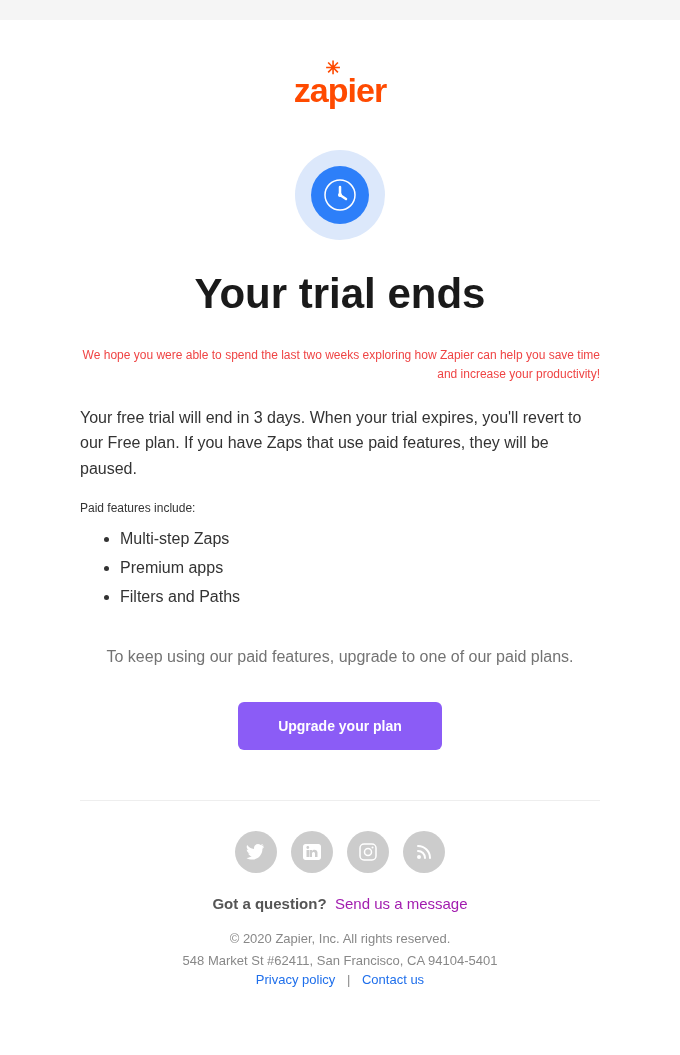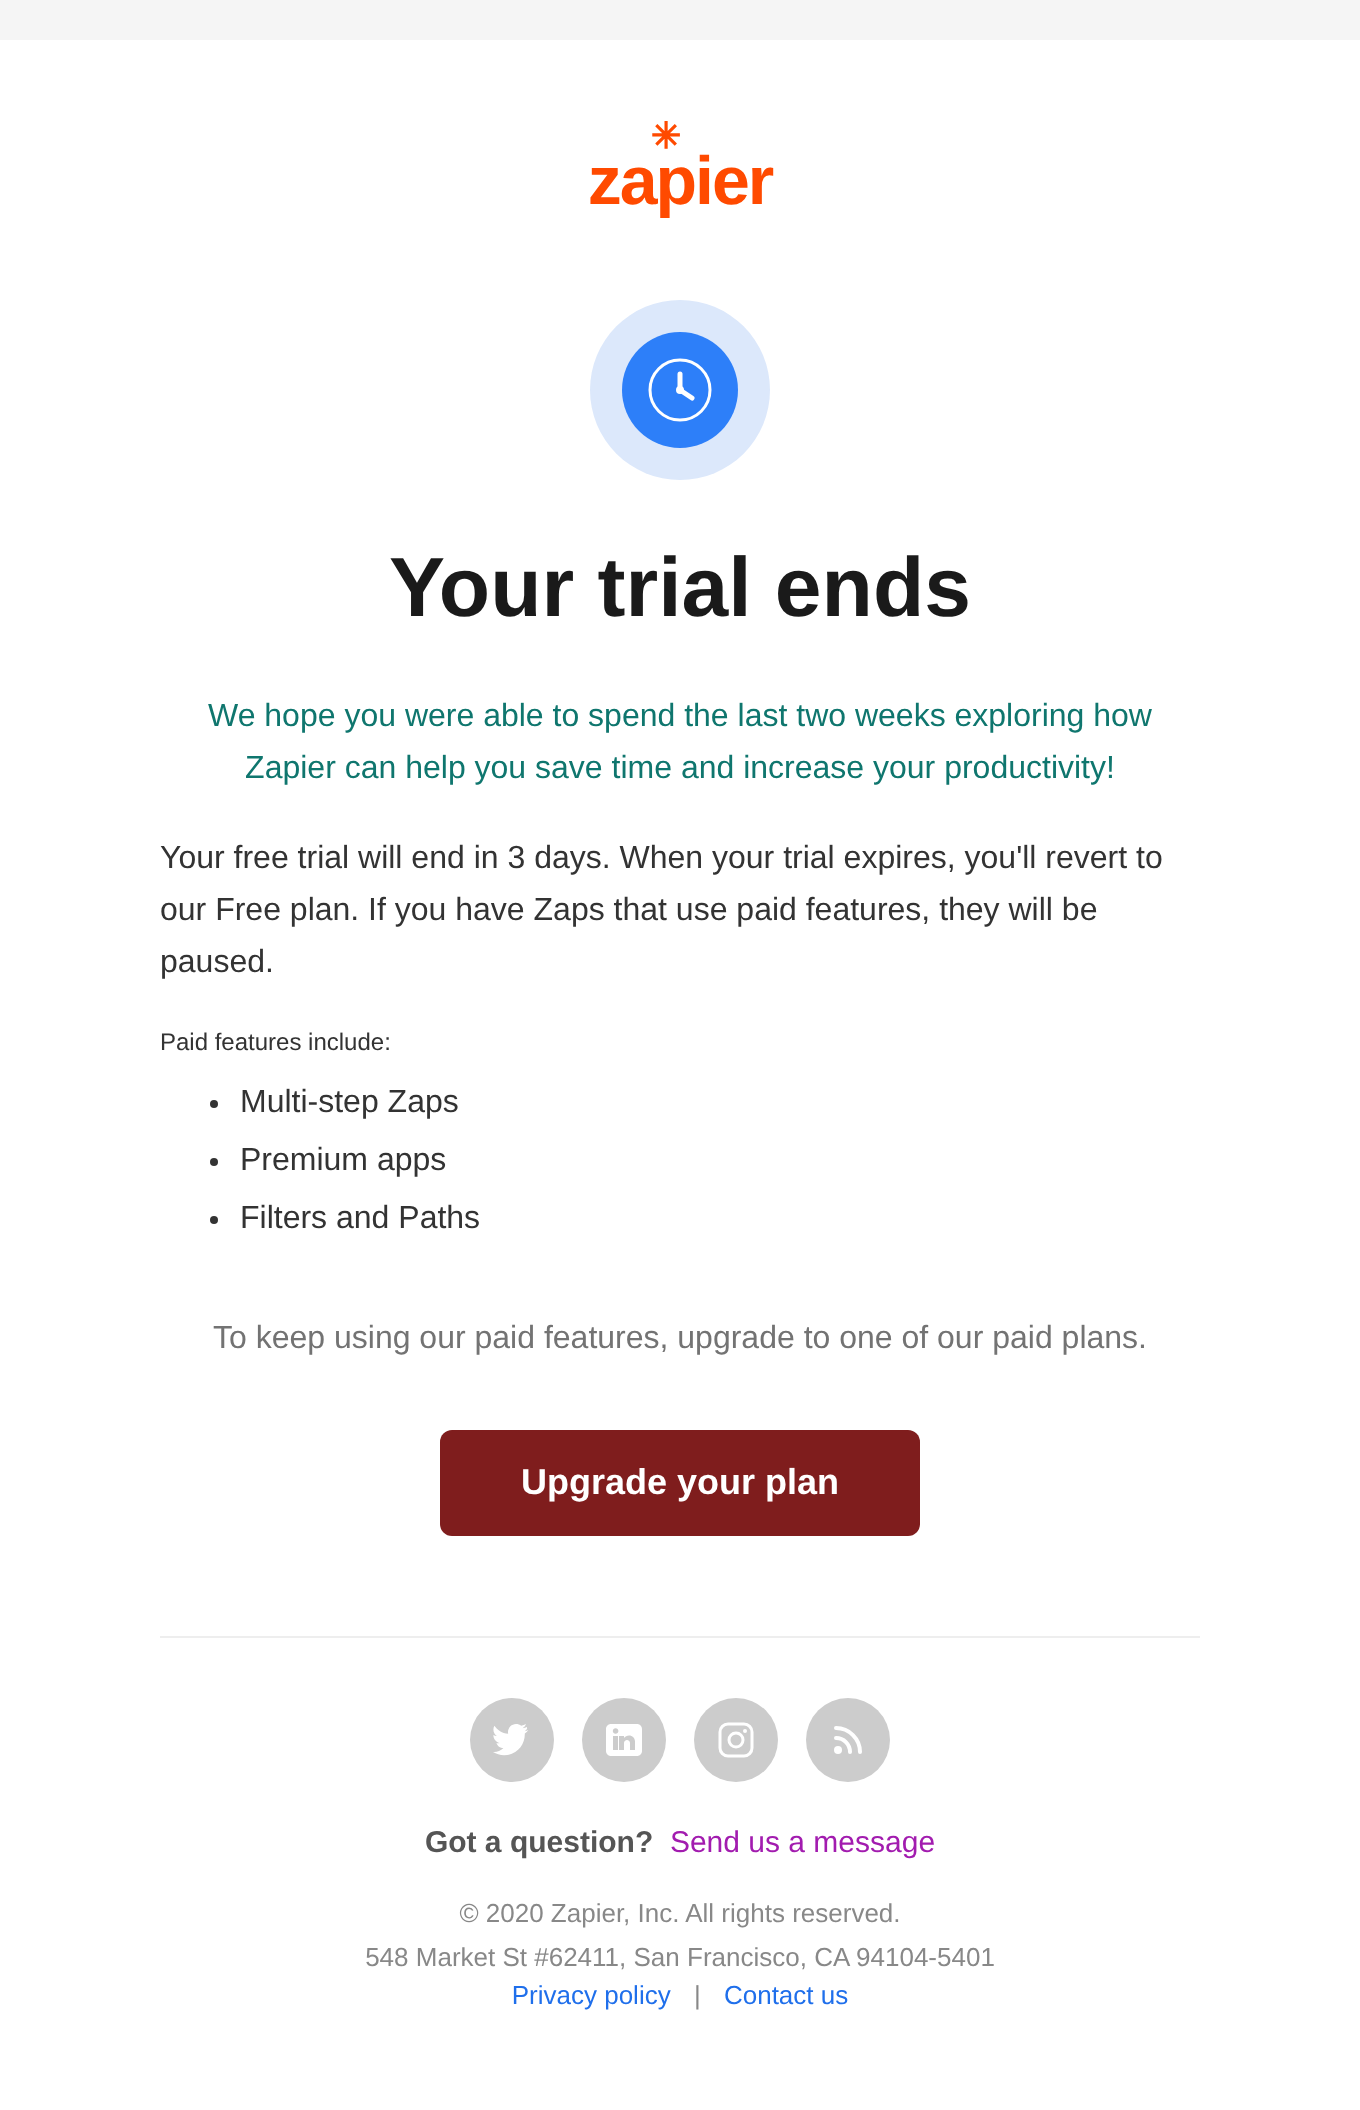--- a/index.html
+++ b/index.html
@@ -75,24 +75,24 @@
     .headline {
       font-size: 42px;
       font-weight: 800;
       color: #1a1a1a;
       text-align: center;
       line-height: 1.15;
       margin-bottom: 28px;
     }
 
     .body-text {
-      font-size: 16px;
+      font-size: 12px;
       line-height: 1.6;
-      color: #0f766e;
-      text-align: center;
+      color: #ef4444;
+      text-align: right;
       width: 100%;
       margin-bottom: 20px;
     }
 
     .body-text-bold {
       font-size: 16px;
       line-height: 1.6;
       color: #333333;
       text-align: left;
       width: 100%;
@@ -125,23 +125,23 @@
 
     .upgrade-text {
       font-size: 16px;
       color: #737373;
       text-align: center;
       width: 100%;
       margin-bottom: 36px;
     }
 
     .upgrade-button {
-      background-color: #7f1d1d;
+      background-color: #8b5cf6;
       color: #ffffff;
-      font-size: 18px;
+      font-size: 14px;
       font-weight: 600;
       padding: 16px 40px;
       border: none;
       border-radius: 6px;
       cursor: pointer;
       margin-bottom: 50px;
       text-decoration: none;
       display: inline-block;
     }
 

